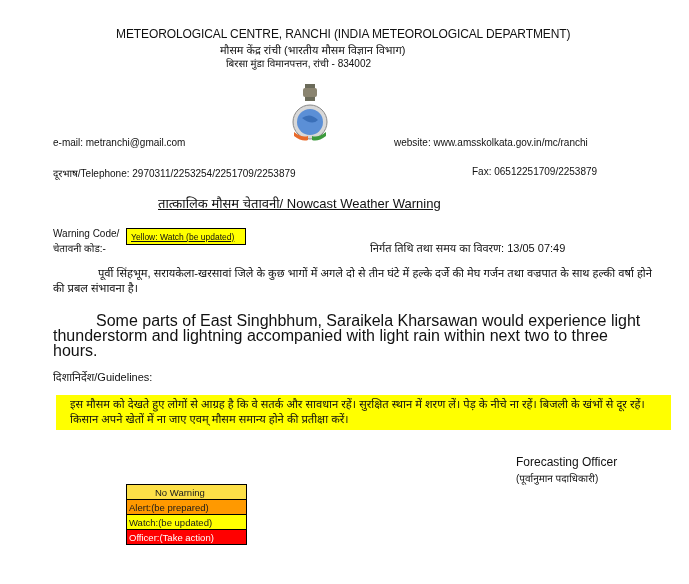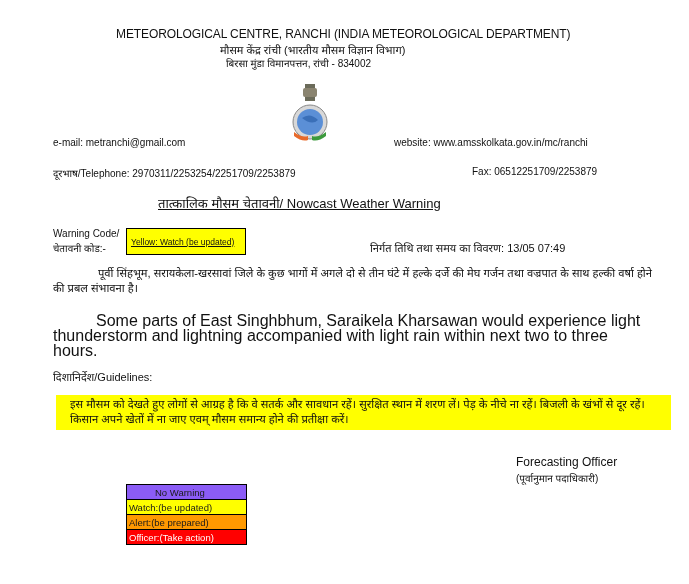--- a/index.html
+++ b/index.html
@@ -13,21 +13,21 @@
   .hdr-hi2 { left: 226px; top: 56px; font-size: 10px; }
   .logo { left: 290px; top: 82px; width: 40px; height: 66px; }
   .contact { font-size: 10px; text-align: right; }
   .email { left: 53px; top: 137px; }
   .website { left: 394px; top: 137px; }
   .tel { left: 53px; top: 166px; }
   .fax { left: 472px; top: 166px; }
   .title { left: 158px; top: 194px; font-size: 13px; text-decoration: underline; }
   .wc-label { left: 53px; top: 226px; font-size: 10px; line-height: 15px; }
   .wc-box {
-    left: 126px; top: 228px; width: 120px; height: 27px; background: #ffff00;
+    left: 126px; top: 228px; width: 120px; height: 17px; background: #ffff00;
     border: 1px solid #000; box-sizing: border-box; font-size: 8.5px;
     display: flex; align-items: center; padding-left: 4px; text-decoration: underline;
   }
   .issue { left: 370px; top: 240px; font-size: 11px; }
   .para-hi { left: 53px; top: 266px; width: 600px; font-size: 11.2px; line-height: 15px; white-space: normal; text-indent: 45px; }
   .para-en { left: 53px; top: 313px; width: 600px; font-size: 16px; line-height: 15px; white-space: normal; text-indent: 43px; }
   .guide-label { left: 53px; top: 369px; font-size: 11px; }
   .guide-text {
     left: 40px; top: 395px; width: 615px; background: #ffff00; font-size: 11.2px;
     line-height: 15px; white-space: normal; padding: 2px 2px 3px 14px; box-sizing: border-box; margin-left: 16px;
@@ -82,25 +82,25 @@
 
 <div class="abs guide-label">दिशानिर्देश/Guidelines:</div>
 <div class="abs guide-text">इस मौसम को देखते हुए लोगों से आग्रह है कि वे सतर्क और सावधान रहें। सुरक्षित स्थान में शरण लें। पेड़ के नीचे ना रहें। बिजली के खंभों से दूर रहें। किसान अपने खेतों में ना जाए एवम् मौसम समान्य होने की प्रतीक्षा करें।</div>
 
 <div class="abs officer">Forecasting Officer</div>
 <div class="abs officer-hi">(पूर्वानुमान पदाधिकारी)</div>
 
 <table class="abs legend">
   <tbody>
   <tr>
-        <td style="background:#8b5cf6;color:#1a1a1a;padding-left:28px;">No Warning</td>
+        <td style="background:#fde047;color:#1a1a1a;padding-left:28px;">No Warning</td>
+      </tr>
+  <tr>
+        <td style="background:#ff9900;color:#1a1a1a;">Alert:(be prepared)</td>
       </tr>
   <tr>
         <td style="background:#ffff00;color:#1a1a1a;">Watch:(be updated)</td>
-      </tr>
-  <tr>
-        <td style="background:#ff9900;color:#1a1a1a;">Alert:(be prepared)</td>
       </tr>
   <tr>
         <td style="background:#ff0000;color:#fff;">Officer:(Take action)</td>
       </tr>
 </tbody>
   </table>
 
 </body></html>

